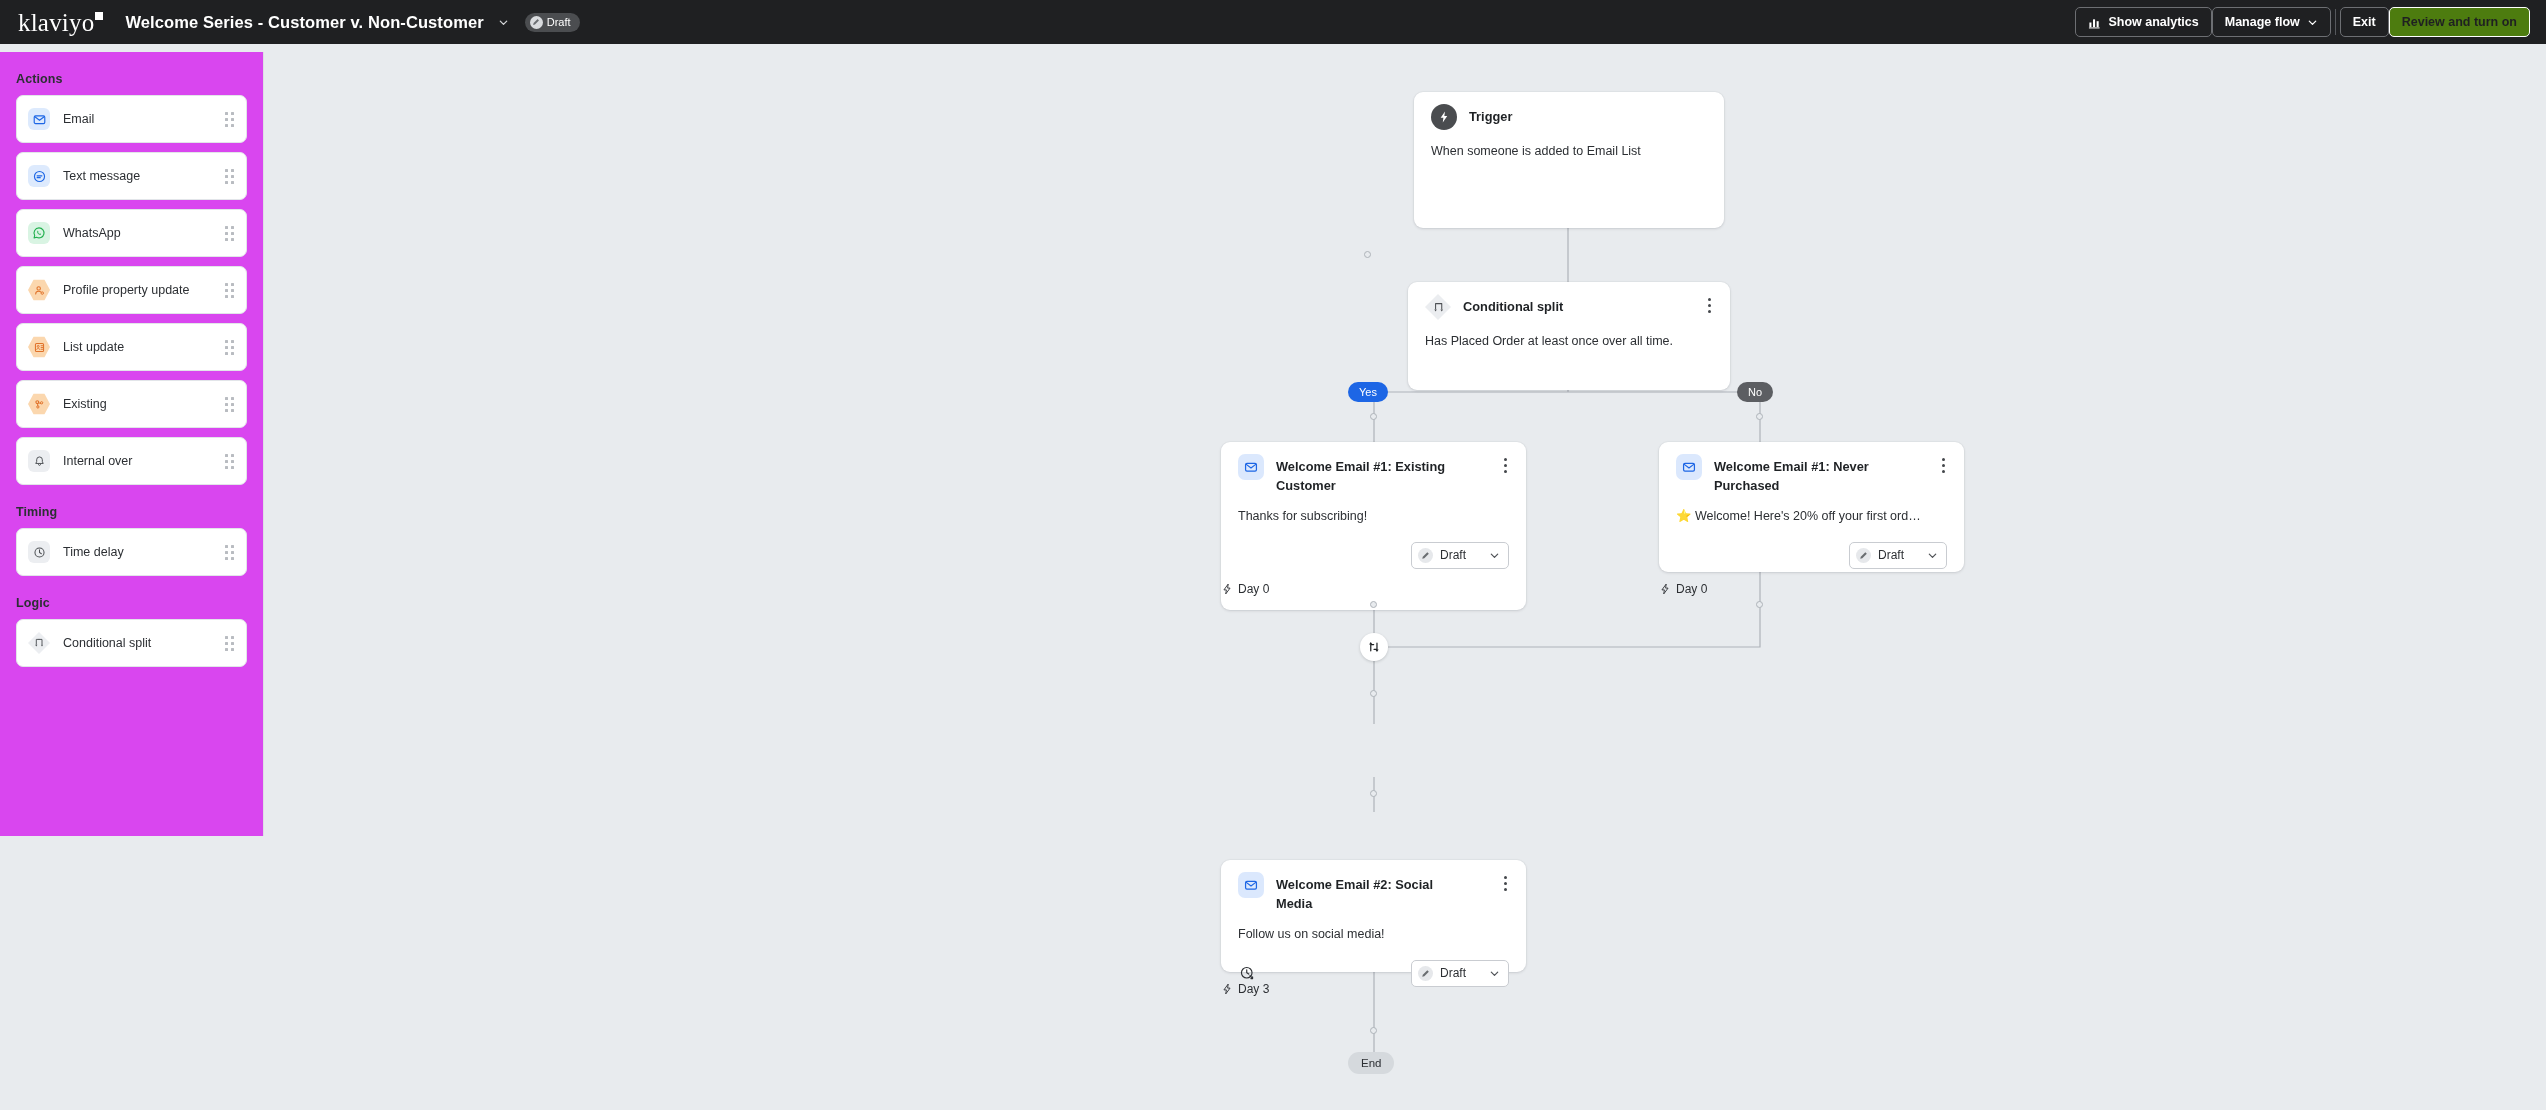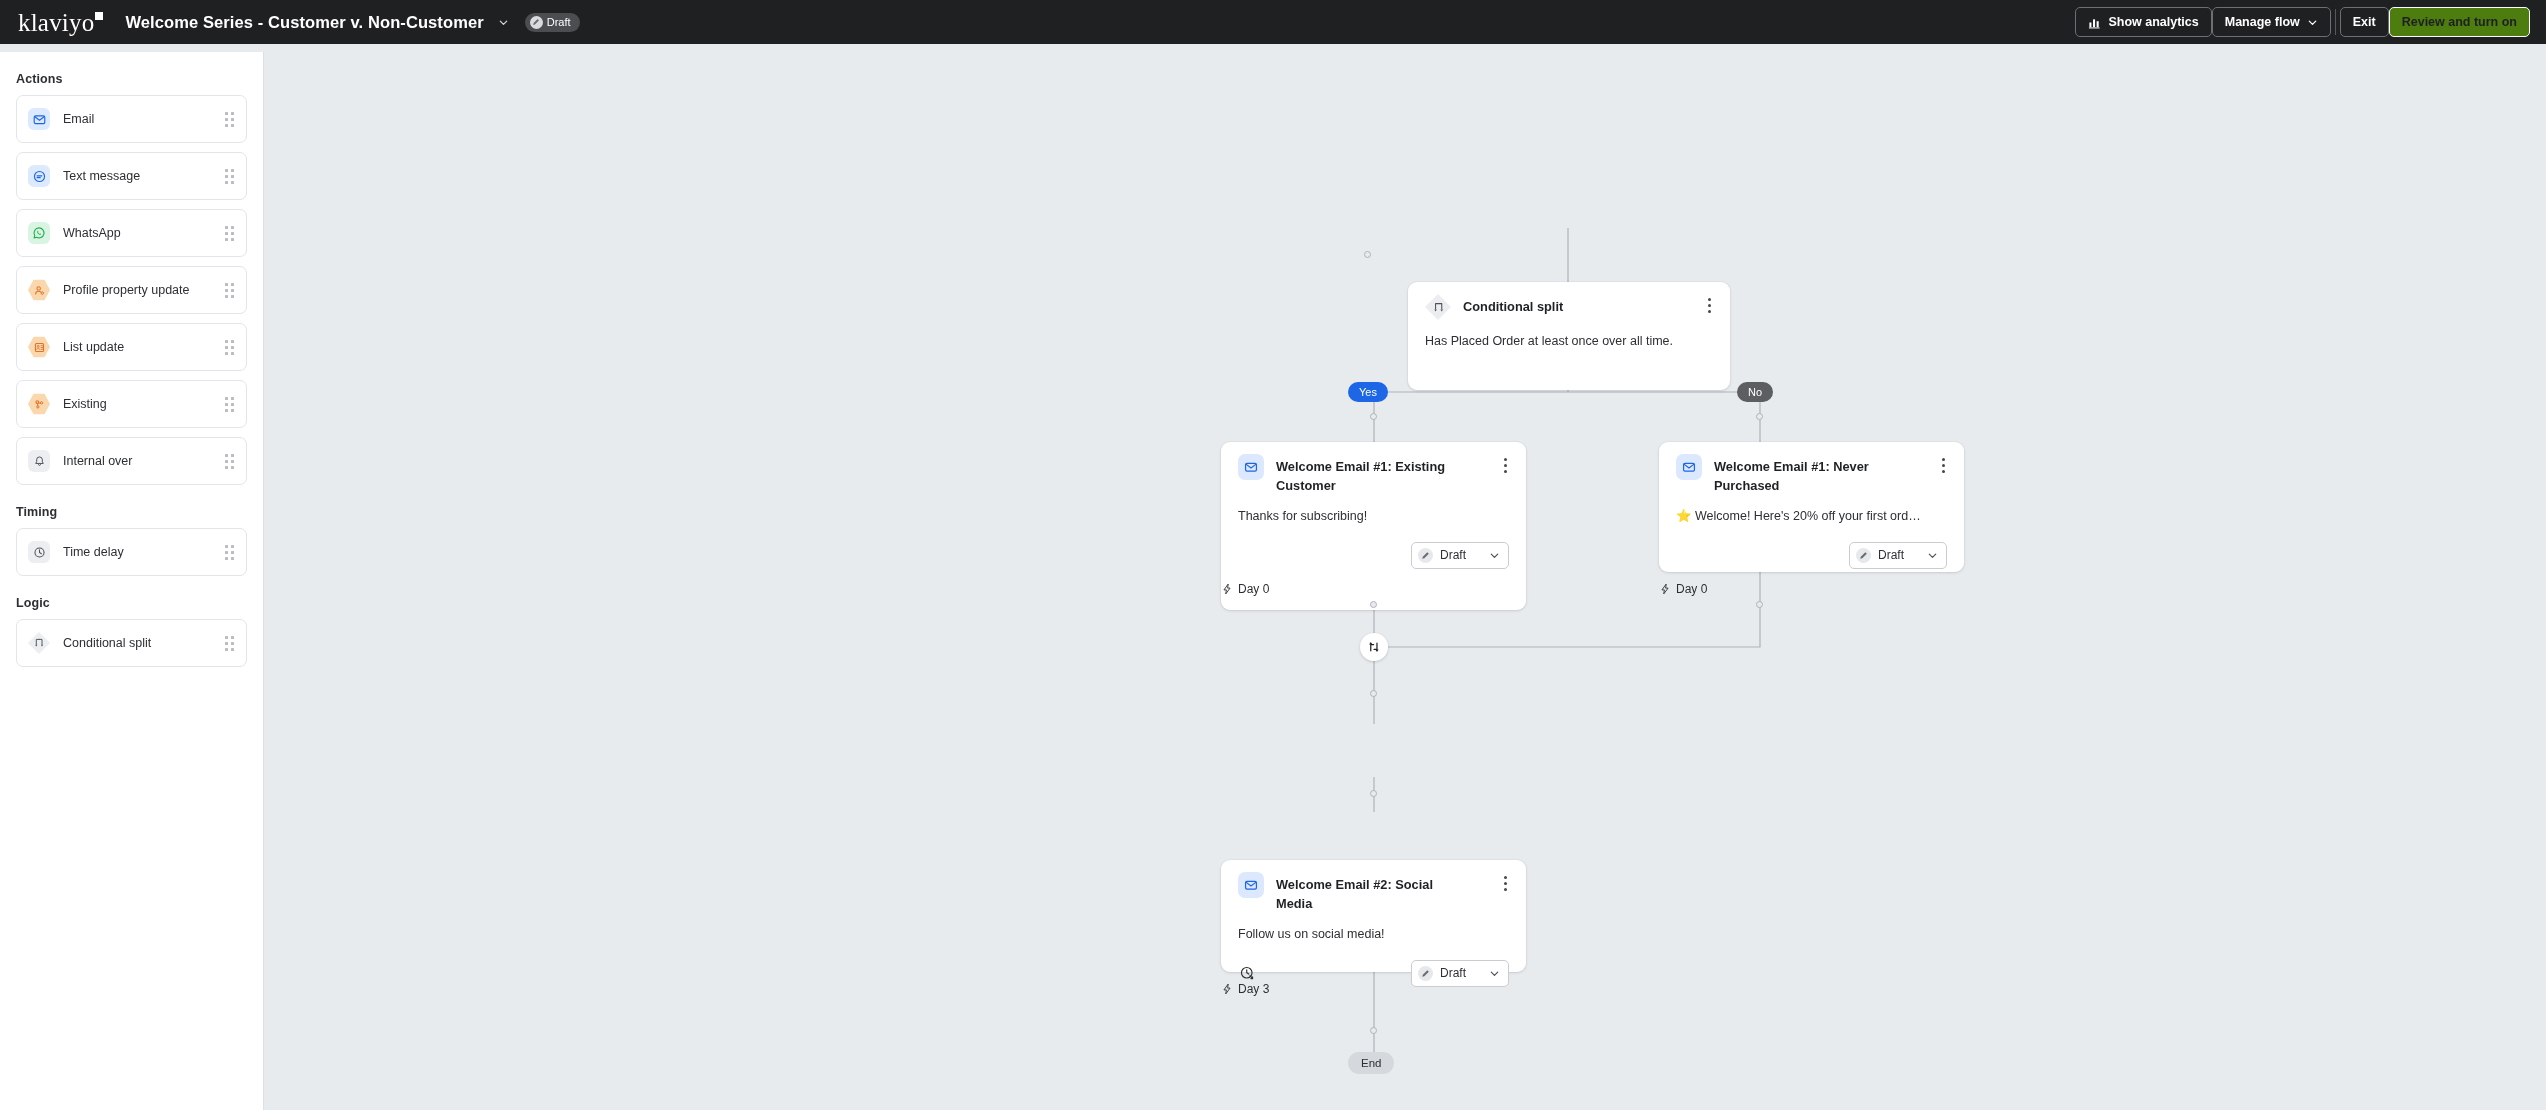--- a/index.html
+++ b/index.html
@@ -86,22 +86,22 @@
     border-color: #ffffff;
   }
   .tb-sep {
     width: 1px; height: 26px; background: #56585c;
     margin: 0 4px;
   }
 
   
   .sidebar {
     position: absolute; top: 52px; left: 0;
-    width: 264px; height: 1058px;
-    background: #ffffff;
+    width: 264px; height: 784px;
+    background: #d946ef;
     border-right: 1px solid #dcdfe3;
     padding: 0 16px;
     z-index: 20;
   }
   .sb-heading {
     font-size: 12.5px;
     font-weight: bold;
     color: #2c2f33;
     margin: 20px 0 9px 0;
     letter-spacing: .1px;
@@ -563,20 +563,31 @@
 
   <div class="edge-dot" style="left:1100px; top:199px;"></div>
   <div class="edge-dot" style="left:1106px; top:361px;"></div>
   <div class="edge-dot" style="left:1492px; top:361px;"></div>
   <div class="edge-dot" style="left:1106px; top:549px;"></div>
   <div class="edge-dot" style="left:1492px; top:549px;"></div>
   <div class="edge-dot" style="left:1106px; top:638px;"></div>
   <div class="edge-dot" style="left:1106px; top:738px;"></div>
   <div class="edge-dot" style="left:1106px; top:975px;"></div>
 
+  <div class="node" style="left:1150px; top:40px; width:310px; height:136px;">
+    <div class="node-head">
+      <span class="node-ico circ-dark">
+        <svg width="14" height="14" viewBox="0 0 16 16">
+            <path d="M9.1 1.6L4.2 8.9h3.1L6.6 14.4l5.1-7.5H8.4z" fill="#ffffff"></path>
+          </svg>
+      </span>
+      <span class="node-title">Trigger</span>
+    </div>
+    <div class="node-body">When someone is added to Email List</div>
+  </div>
 
   <div class="node" style="left:1144px; top:230px; width:322px; height:108px;">
     <div class="node-head">
       <span class="node-ico dia-grey">
         <svg width="13" height="13" viewBox="0 0 16 16">
             <path d="M8 3.2h4v6.6M8 3.2H4.4v6.6" fill="none" stroke="#4d5054" stroke-width="1.3" stroke-linecap="round" stroke-linejoin="round"></path>
             <path d="M12 12.8l-1.6-2.4h3.2zM4.4 12.8L2.8 10.4h3.2z" fill="#4d5054"></path>
           </svg>
       </span>
       <span class="node-title" style="max-width:220px;">Conditional split</span>

